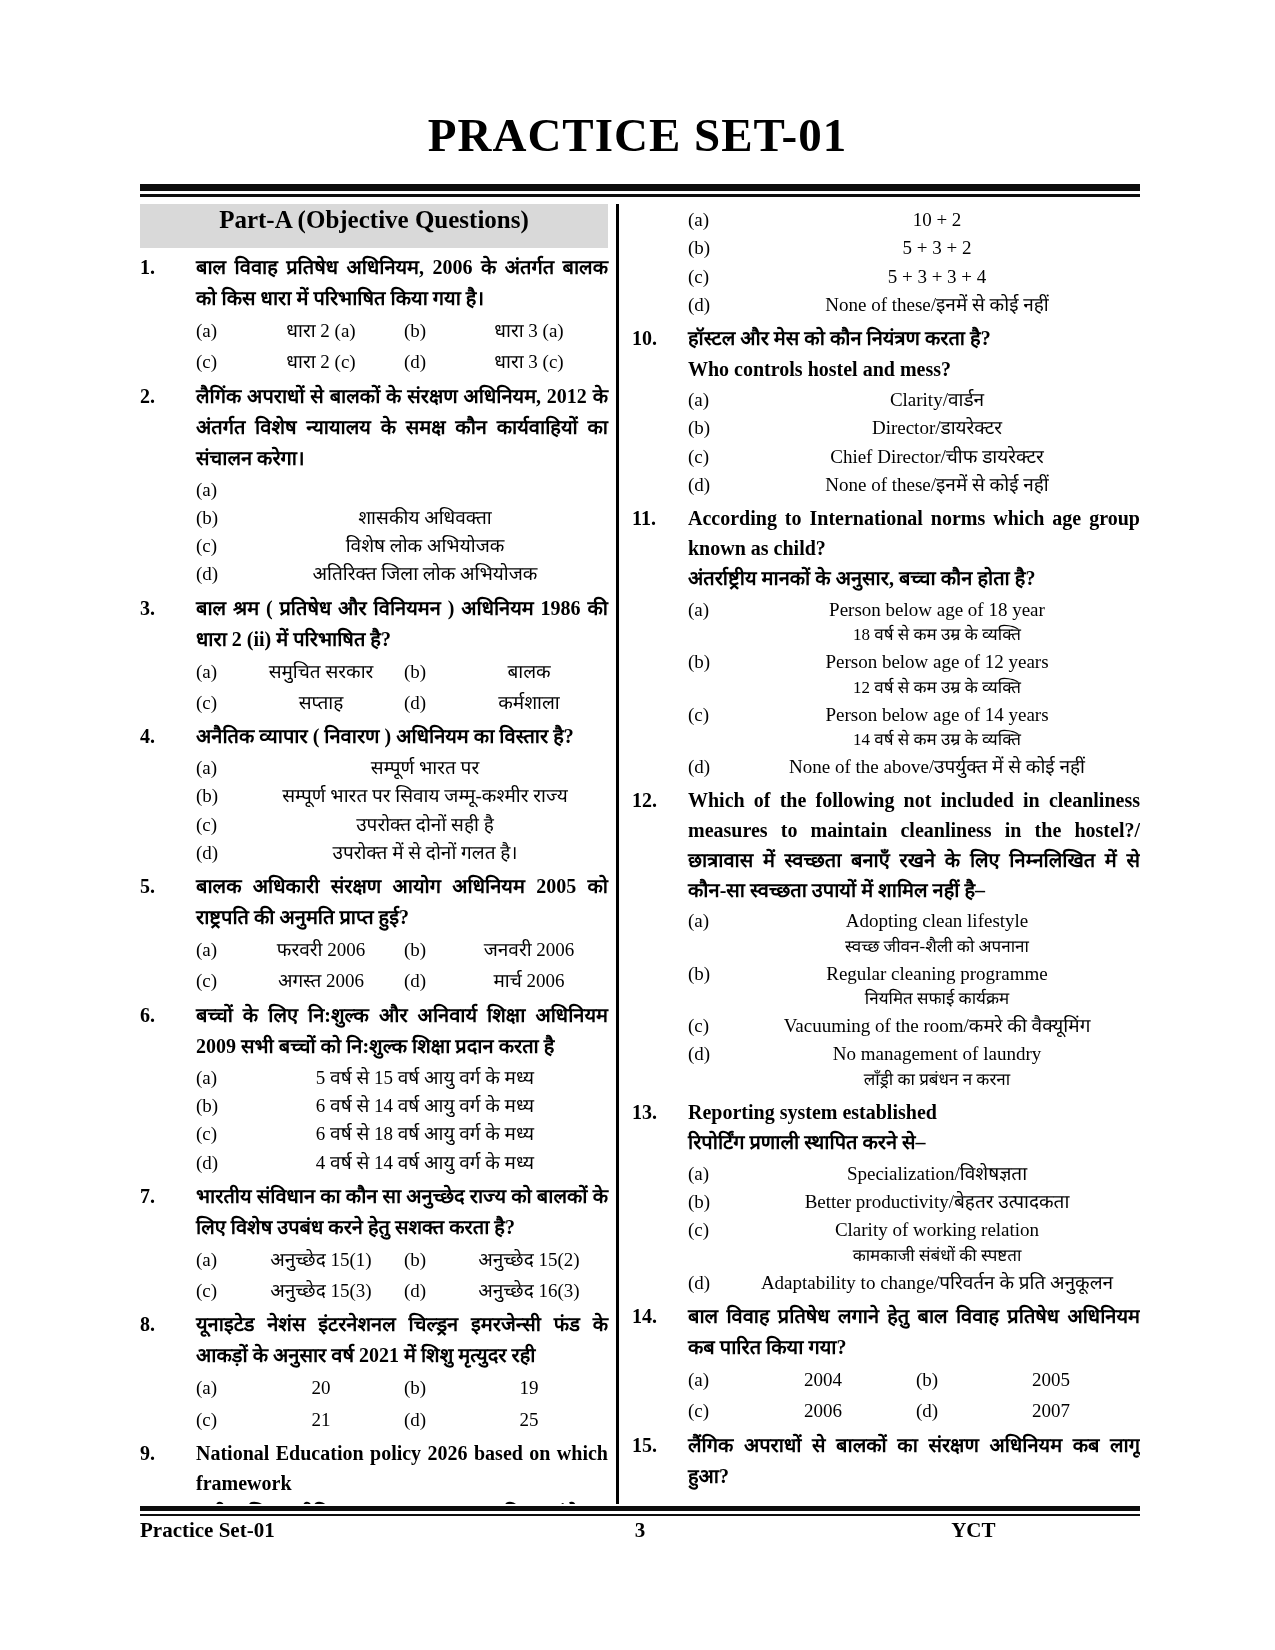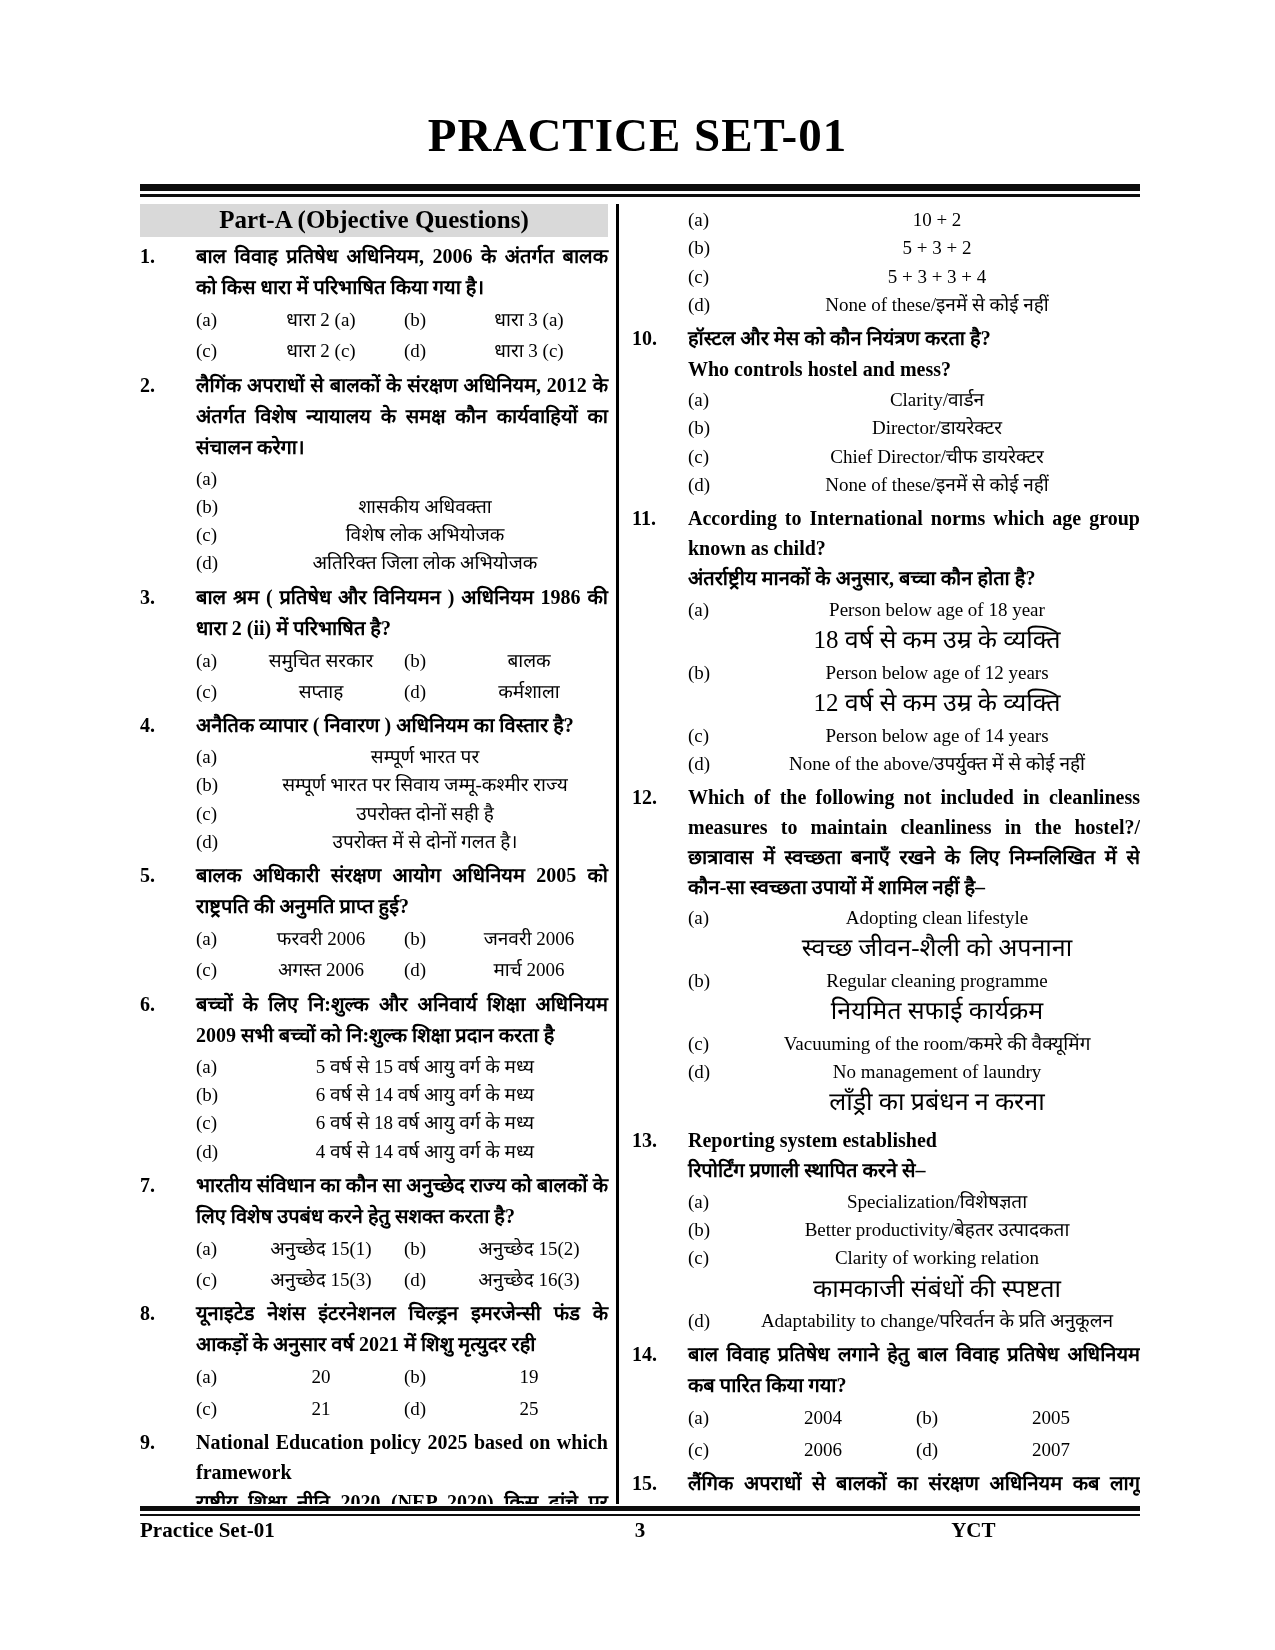--- a/index.html
+++ b/index.html
@@ -19,33 +19,33 @@
   .rule-bottom{top:1506px;border-top:5px solid #0d0d0d;border-bottom:2px solid #0d0d0d;}
   .content{
     position:absolute;left:140px;right:135px;top:204px;height:1300px;
     display:flex;overflow:hidden;
   }
   .col{overflow:hidden;}
   .col-left{width:468px;padding-right:8px;}
   .col-right{flex:1;border-left:3px solid #000;padding-left:13px;}
   .section-header{
     background:#d9d9d9;text-align:center;font-weight:bold;font-size:25px;
-    padding:2px 0 3px;margin:0 0 4px 0;
+    padding:2px 0 14px;margin:0 0 4px 0;
   }
   .q{display:flex;margin-bottom:3px;}
   .qnum{width:56px;flex:none;font-weight:bold;font-size:20px;line-height:1.5;}
   .qbody{flex:1;min-width:0;}
   .stem{margin:0;text-align:justify;font-weight:bold;font-size:20px;line-height:1.5;}
   .stem.hi{line-height:1.55;}
   .opts{margin:1px 0 0 0;}
   .opts.two{display:grid;grid-template-columns:1fr 1fr;column-gap:4px;}
   .opt{display:flex;font-size:19px;line-height:1.33;margin:3px 0;}
   .olabel{width:46px;flex:none;}
   .otext{flex:1;min-width:0;text-align:center;}
-  .osub{display:block;font-size:25px;line-height:1.3;margin-top:2px;}
+  .osub{display:block;font-size:17px;line-height:1.3;margin-top:2px;}
   .footer{
     position:absolute;left:140px;right:135px;top:1518px;
     display:flex;align-items:baseline;font-weight:bold;font-size:21px;
   }
   .footer .f-left{flex:1;text-align:left;}
   .footer .f-center{flex:1;text-align:center;}
   .footer .f-right{flex:1;text-align:center;}
 </style>
 </head>
 <body>
@@ -244,21 +244,21 @@
             <div class="opt">
               <span class="olabel">(d)</span>
               <span class="otext">25</span>
             </div>
           </div>
         </div>
       </div>
       <div class="q">
         <div class="qnum">9.</div>
         <div class="qbody">
-          <p class="stem en">National Education policy 2025 based on which framework</p>
+          <p class="stem en">National Education policy 2026 based on which framework</p>
           <p class="stem hi">राष्ट्रीय शिक्षा नीति 2020 (NEP 2020) किस ढांचे पर आधारित है।</p>
         </div>
       </div>
     </div>
   <div class="col col-right">
       <div class="q">
         <div class="qnum"></div>
         <div class="qbody">
           <div class="opts one">
             <div class="opt">
@@ -314,21 +314,21 @@
             <div class="opt">
               <span class="olabel">(a)</span>
               <span class="otext"><span>Person below age of 18 year</span><span class="osub">18 वर्ष से कम उम्र के व्यक्ति</span></span>
             </div>
             <div class="opt">
               <span class="olabel">(b)</span>
               <span class="otext"><span>Person below age of 12 years</span><span class="osub">12 वर्ष से कम उम्र के व्यक्ति</span></span>
             </div>
             <div class="opt">
               <span class="olabel">(c)</span>
-              <span class="otext"><span>Person below age of 14 years</span></span>
+              <span class="otext"><span>Person below age of 14 years</span><span class="osub">14 वर्ष से कम उम्र के व्यक्ति</span></span>
             </div>
             <div class="opt">
               <span class="olabel">(d)</span>
               <span class="otext">None of the above/उपर्युक्त में से कोई नहीं</span>
             </div>
           </div>
         </div>
       </div>
       <div class="q">
         <div class="qnum">12.</div>

